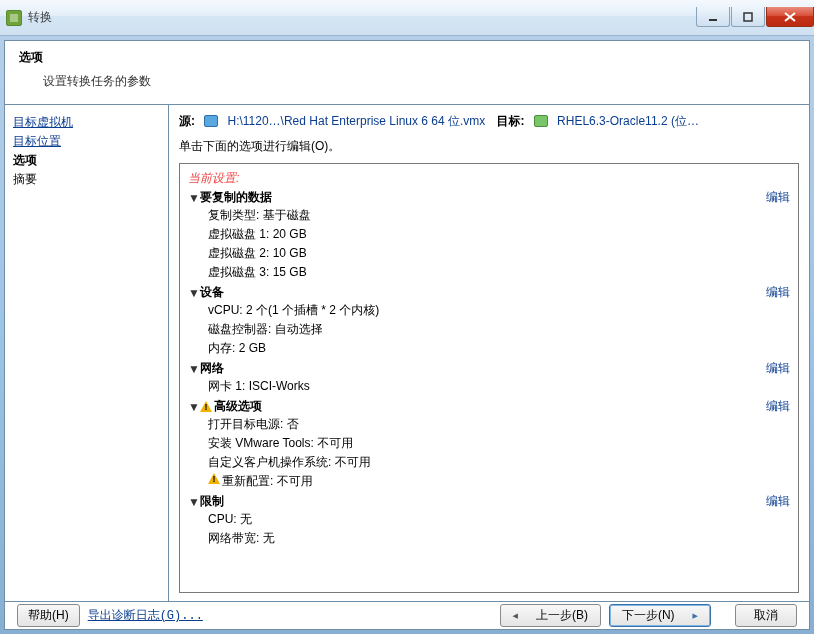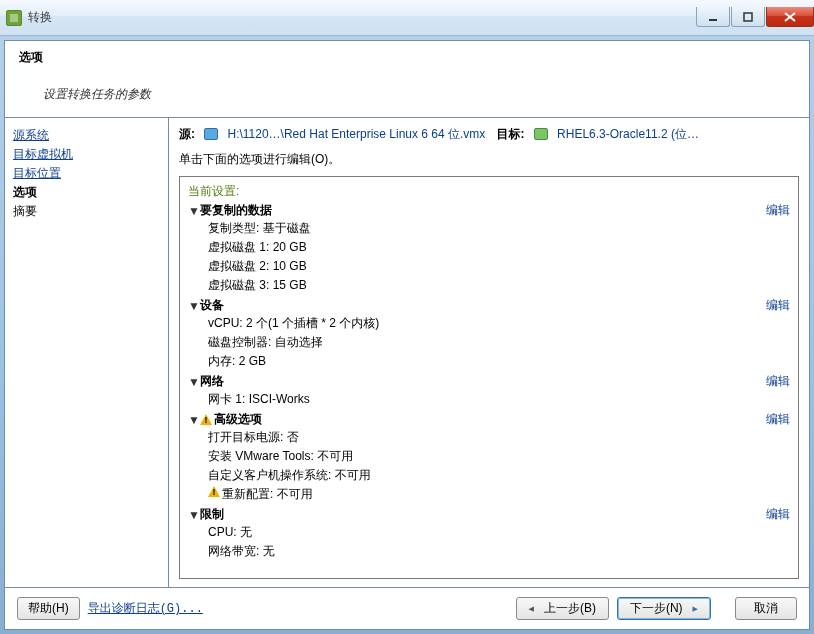--- a/index.html
+++ b/index.html
@@ -25,50 +25,50 @@
 .win-controls { margin-left:auto; display:flex; gap:1px; }
 .win-btn { width:34px; height:20px; display:flex; align-items:center; justify-content:center; border:1px solid #8aa3bd; border-top:0; background:linear-gradient(to bottom,#eef5fc,#cee0ef); border-radius:0 0 3px 3px; margin-top:-1px; }
 .win-btn.close { width:48px; background:linear-gradient(to bottom,#e98c7d 0%, #d9513a 45%, #c9331a 46%, #b92a10 100%); border-color:#9a2f16; }
 .win-btn svg { pointer-events:none; }
 .dialog {
   margin: 4px; padding: 0; flex:1; display:flex; flex-direction:column;
   background:#fff; border:1px solid #6f8ea8;
 }
 .headerpane { padding: 8px 14px 14px; border-bottom:1px solid #6f8ea8; }
 .headerpane .h1 { font-weight:bold; color:#000; }
-.headerpane .h2 { margin:20px 0 0 24px; color:#333;font-style:italic; }
+.headerpane .h2 { margin:7px 0 0 24px; color:#333; }
 .body { flex:1; display:flex; overflow:hidden; }
 .sidebar { width:164px; padding:8px 8px; border-right:1px solid #6f8ea8; }
 .sidebar .item { color:#0b3e91; text-decoration:underline; cursor:pointer; padding:1px 0; }
 .sidebar .item.active { color:#000; text-decoration:none; font-weight:bold; cursor:default; }
 .sidebar .item.plain { color:#000; text-decoration:none; cursor:default; }
 .main { flex:1; padding:8px 10px; display:flex; flex-direction:column; overflow:hidden; }
 .source-target { font-family:"SimSun","NSimSun",monospace; font-size:12px; color:#000; white-space:nowrap; overflow:hidden; text-overflow:ellipsis; }
 .source-target b { font-weight:bold; }
 .source-target .filelink { color:#0b3e91; }
 .source-target .tlink { color:#0b3e91; }
 .instruct { margin:8px 0; }
 .settings-box { flex:1; border:1px solid #7a7a7a; padding:6px 8px; overflow:auto; background:#fff; font-family:"SimSun","NSimSun",monospace; font-size:12px; }
-.cur-label { color:#4d7c0f; }
+.cur-label { color:#ef4444;font-style:italic; }
 .section { margin-top:2px; }
 .sec-head { display:flex; align-items:center; }
 .sec-arrow { width:12px; color:#333; cursor:pointer; }
 .warn-ico { display:inline-block; width:12px; height:12px; margin-right:2px; position:relative; }
 .warn-ico::before { content:""; position:absolute; left:0; top:0; border-left:6px solid transparent; border-right:6px solid transparent; border-bottom:11px solid #f2b200; }
 .warn-ico::after { content:"!"; position:absolute; left:0; right:0; top:0; text-align:center; font-size:9px; font-weight:bold; color:#000; line-height:12px; }
 .sec-title { font-weight:bold; }
 .edit-link { margin-left:auto; color:#0b3e91; text-decoration:none; cursor:pointer; }
 .row { padding:1px 0 1px 20px; white-space:pre; }
 .srv-ico { display:inline-block; width:14px; height:12px; margin:0 2px; vertical-align:-2px; background:#5aa8e0; border:1px solid #2f6fa8; border-radius:2px; position:relative; }
 .srv-ico.green { background:#7ac46a; border-color:#4a8e3a; }
-.footer { height:42px; border-top:1px solid #6f8ea8; display:flex; align-items:center; padding:0 12px; gap:8px; }
+.footer { height:28px; border-top:1px solid #6f8ea8; display:flex; align-items:center; padding:0 12px; gap:8px; }
 .help-btn { height:23px; padding:0 10px; background:linear-gradient(#f8f8f8,#e4e4e4); border:1px solid #8a8a8a; border-radius:3px; cursor:pointer; }
 .link { color:#0b3e91; text-decoration:underline; cursor:pointer;font-family:Liberation Mono, monospace; }
 .spacer { flex:1; }
-.nav-btn { height:23px; padding:0 12px; background:linear-gradient(#f8f8f8,#e4e4e4); border:1px solid #8a8a8a; border-radius:3px; cursor:pointer; display:inline-flex; align-items:center; gap:10px; }
+.nav-btn { height:23px; padding:0 12px; background:linear-gradient(#f8f8f8,#e4e4e4); border:1px solid #8a8a8a; border-radius:3px; cursor:pointer; display:inline-flex; align-items:center; gap:18px; }
 .nav-btn.default { border:1px solid #3b6fa8; box-shadow:0 0 0 1px #7fb8e8 inset; }
 .nav-btn .tri { font-size:7px; color:#3b6fa8; }
 .nav-btn .triL { font-size:7px; color:#555; }
 .cancel-btn { height:23px; padding:0 18px; margin-left:16px; background:linear-gradient(#f8f8f8,#e4e4e4); border:1px solid #8a8a8a; border-radius:3px; cursor:pointer; }
 </style>
 </head>
 <body>
 
 <div class="window">
   <div class="titlebar">
@@ -95,21 +95,20 @@
   </div>
 
   <div class="dialog">
     <div class="headerpane">
       <div class="h1">选项</div>
       <div class="h2">设置转换任务的参数</div>
     </div>
 
     <div class="body">
       <div class="sidebar" id="sidebar">
-          <div class="item">源系统</div>
           <div class="item">目标虚拟机</div>
           <div class="item">目标位置</div>
           <div class="item active">选项</div>
           <div class="item plain">摘要</div>
         </div>
 
       <div class="main">
         <div class="source-target">
           <b>源:</b>
           <span class="srv-ico"></span>

